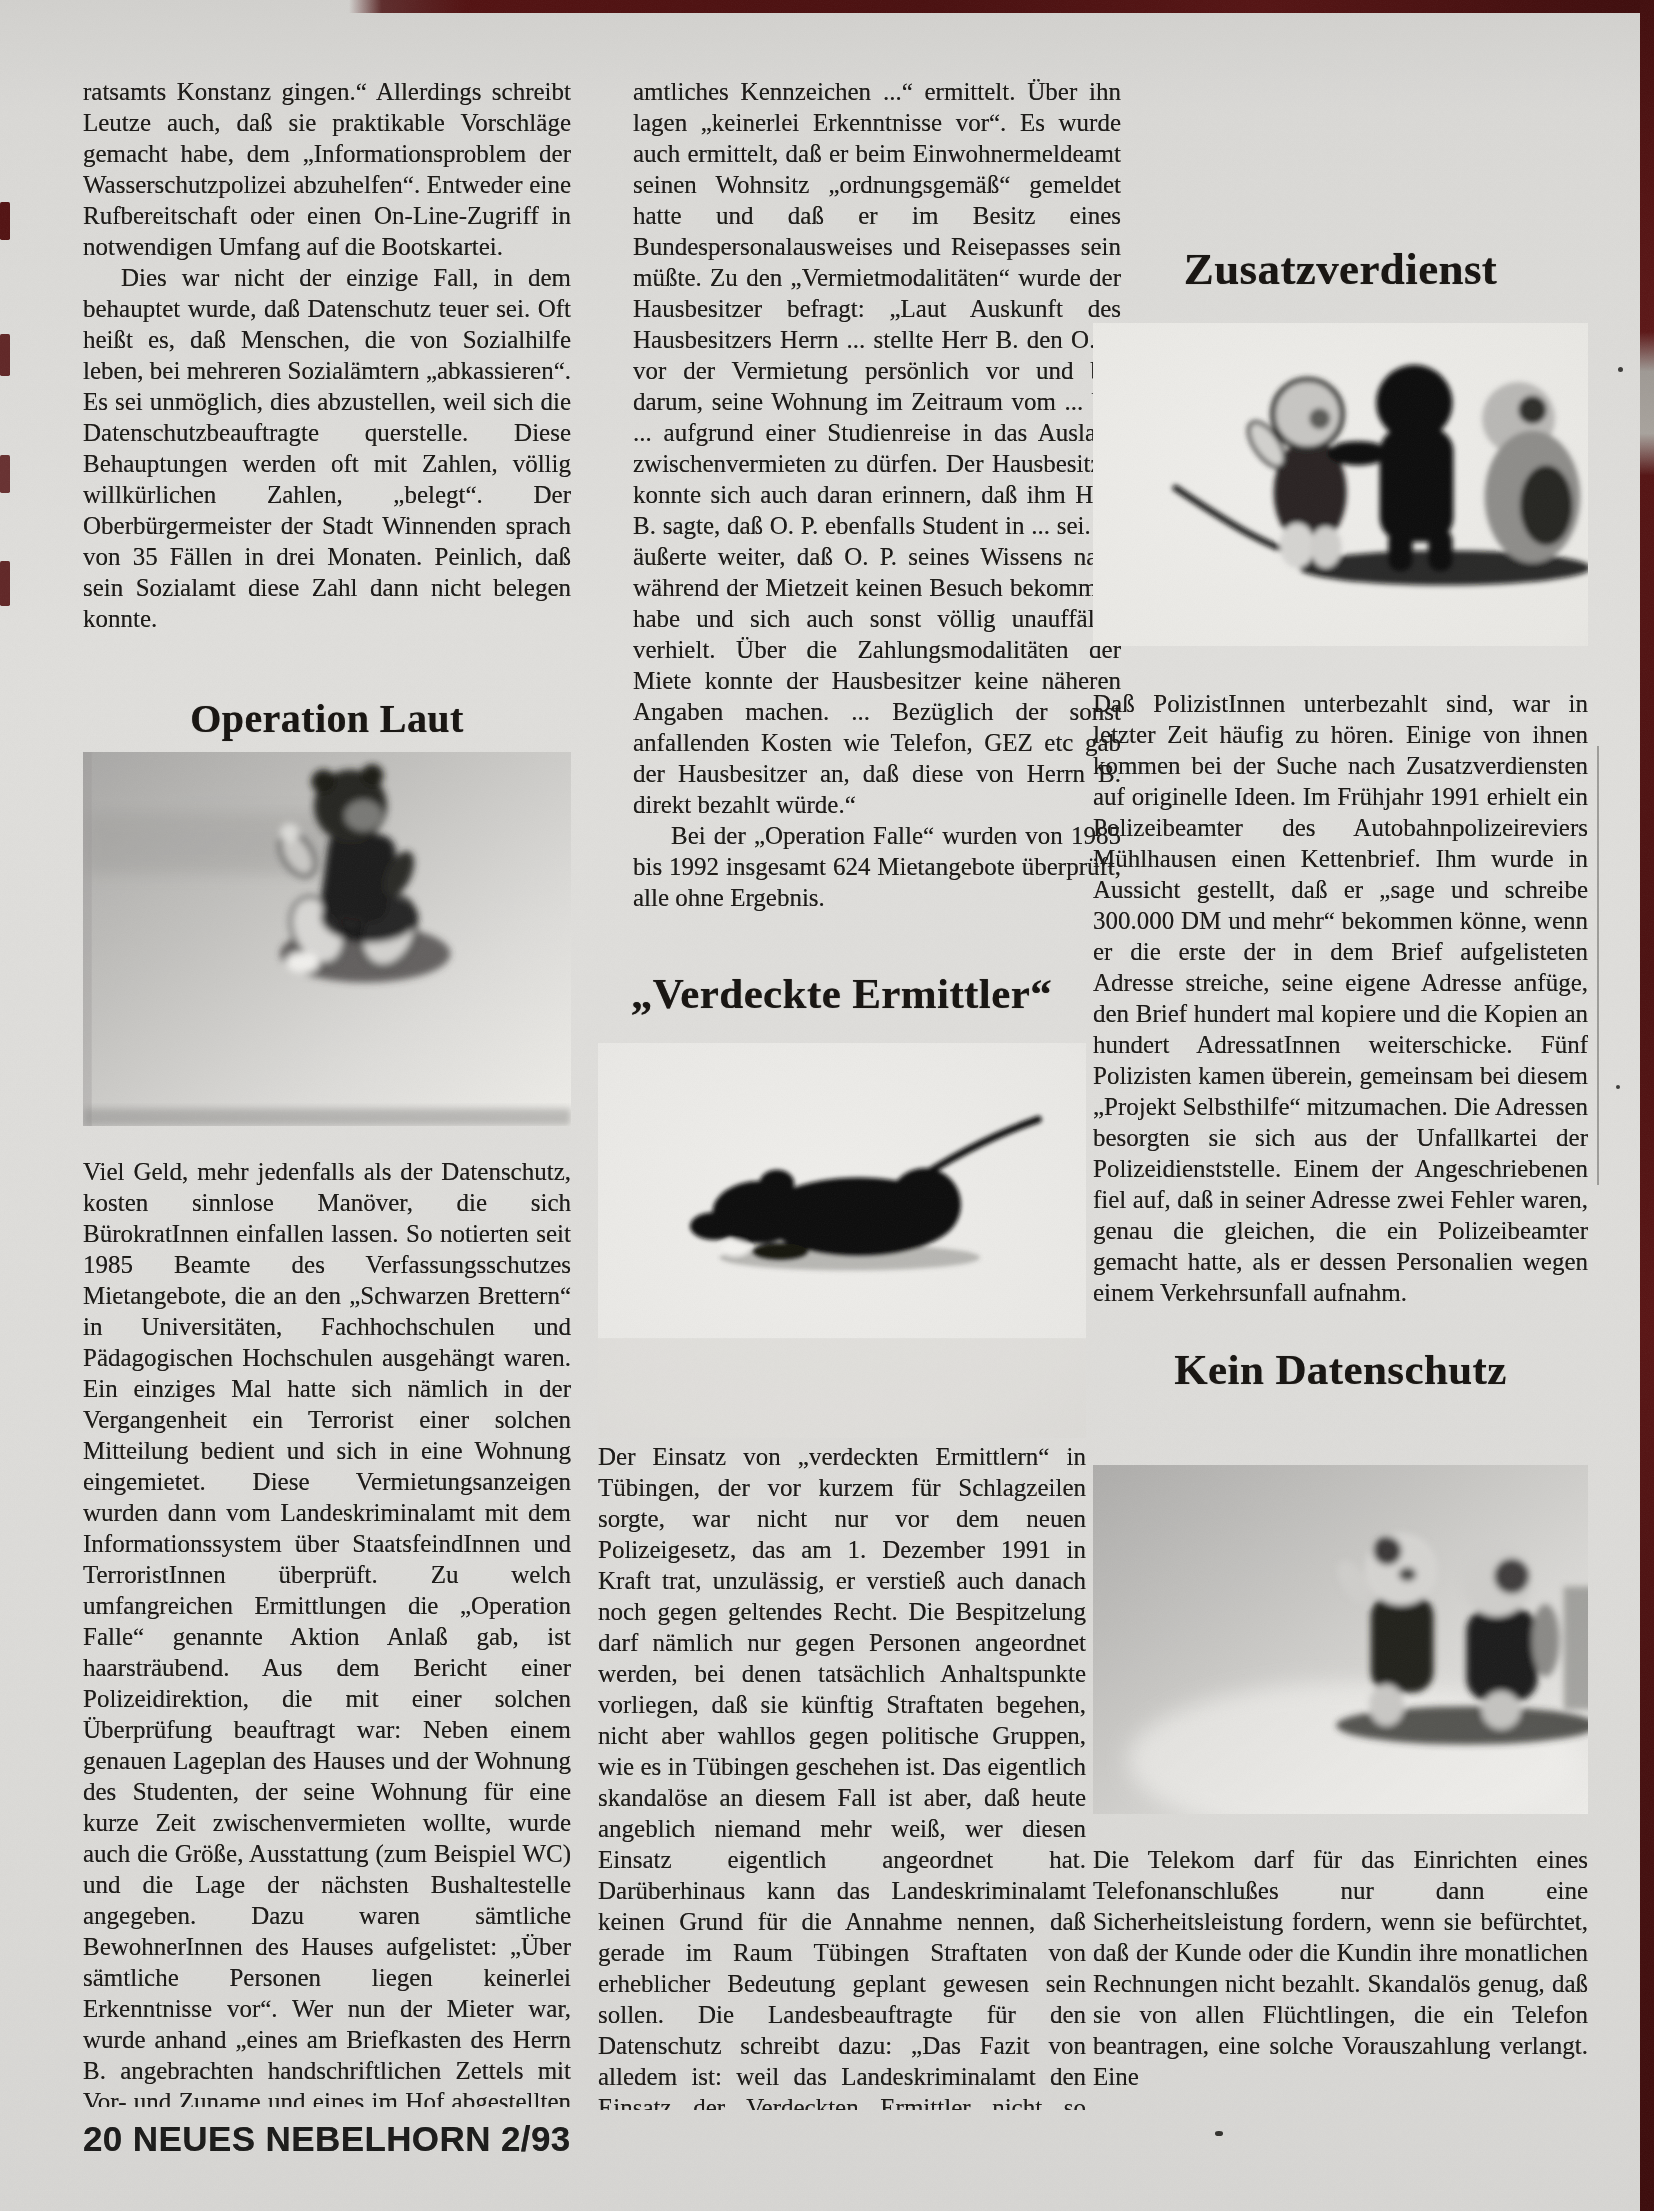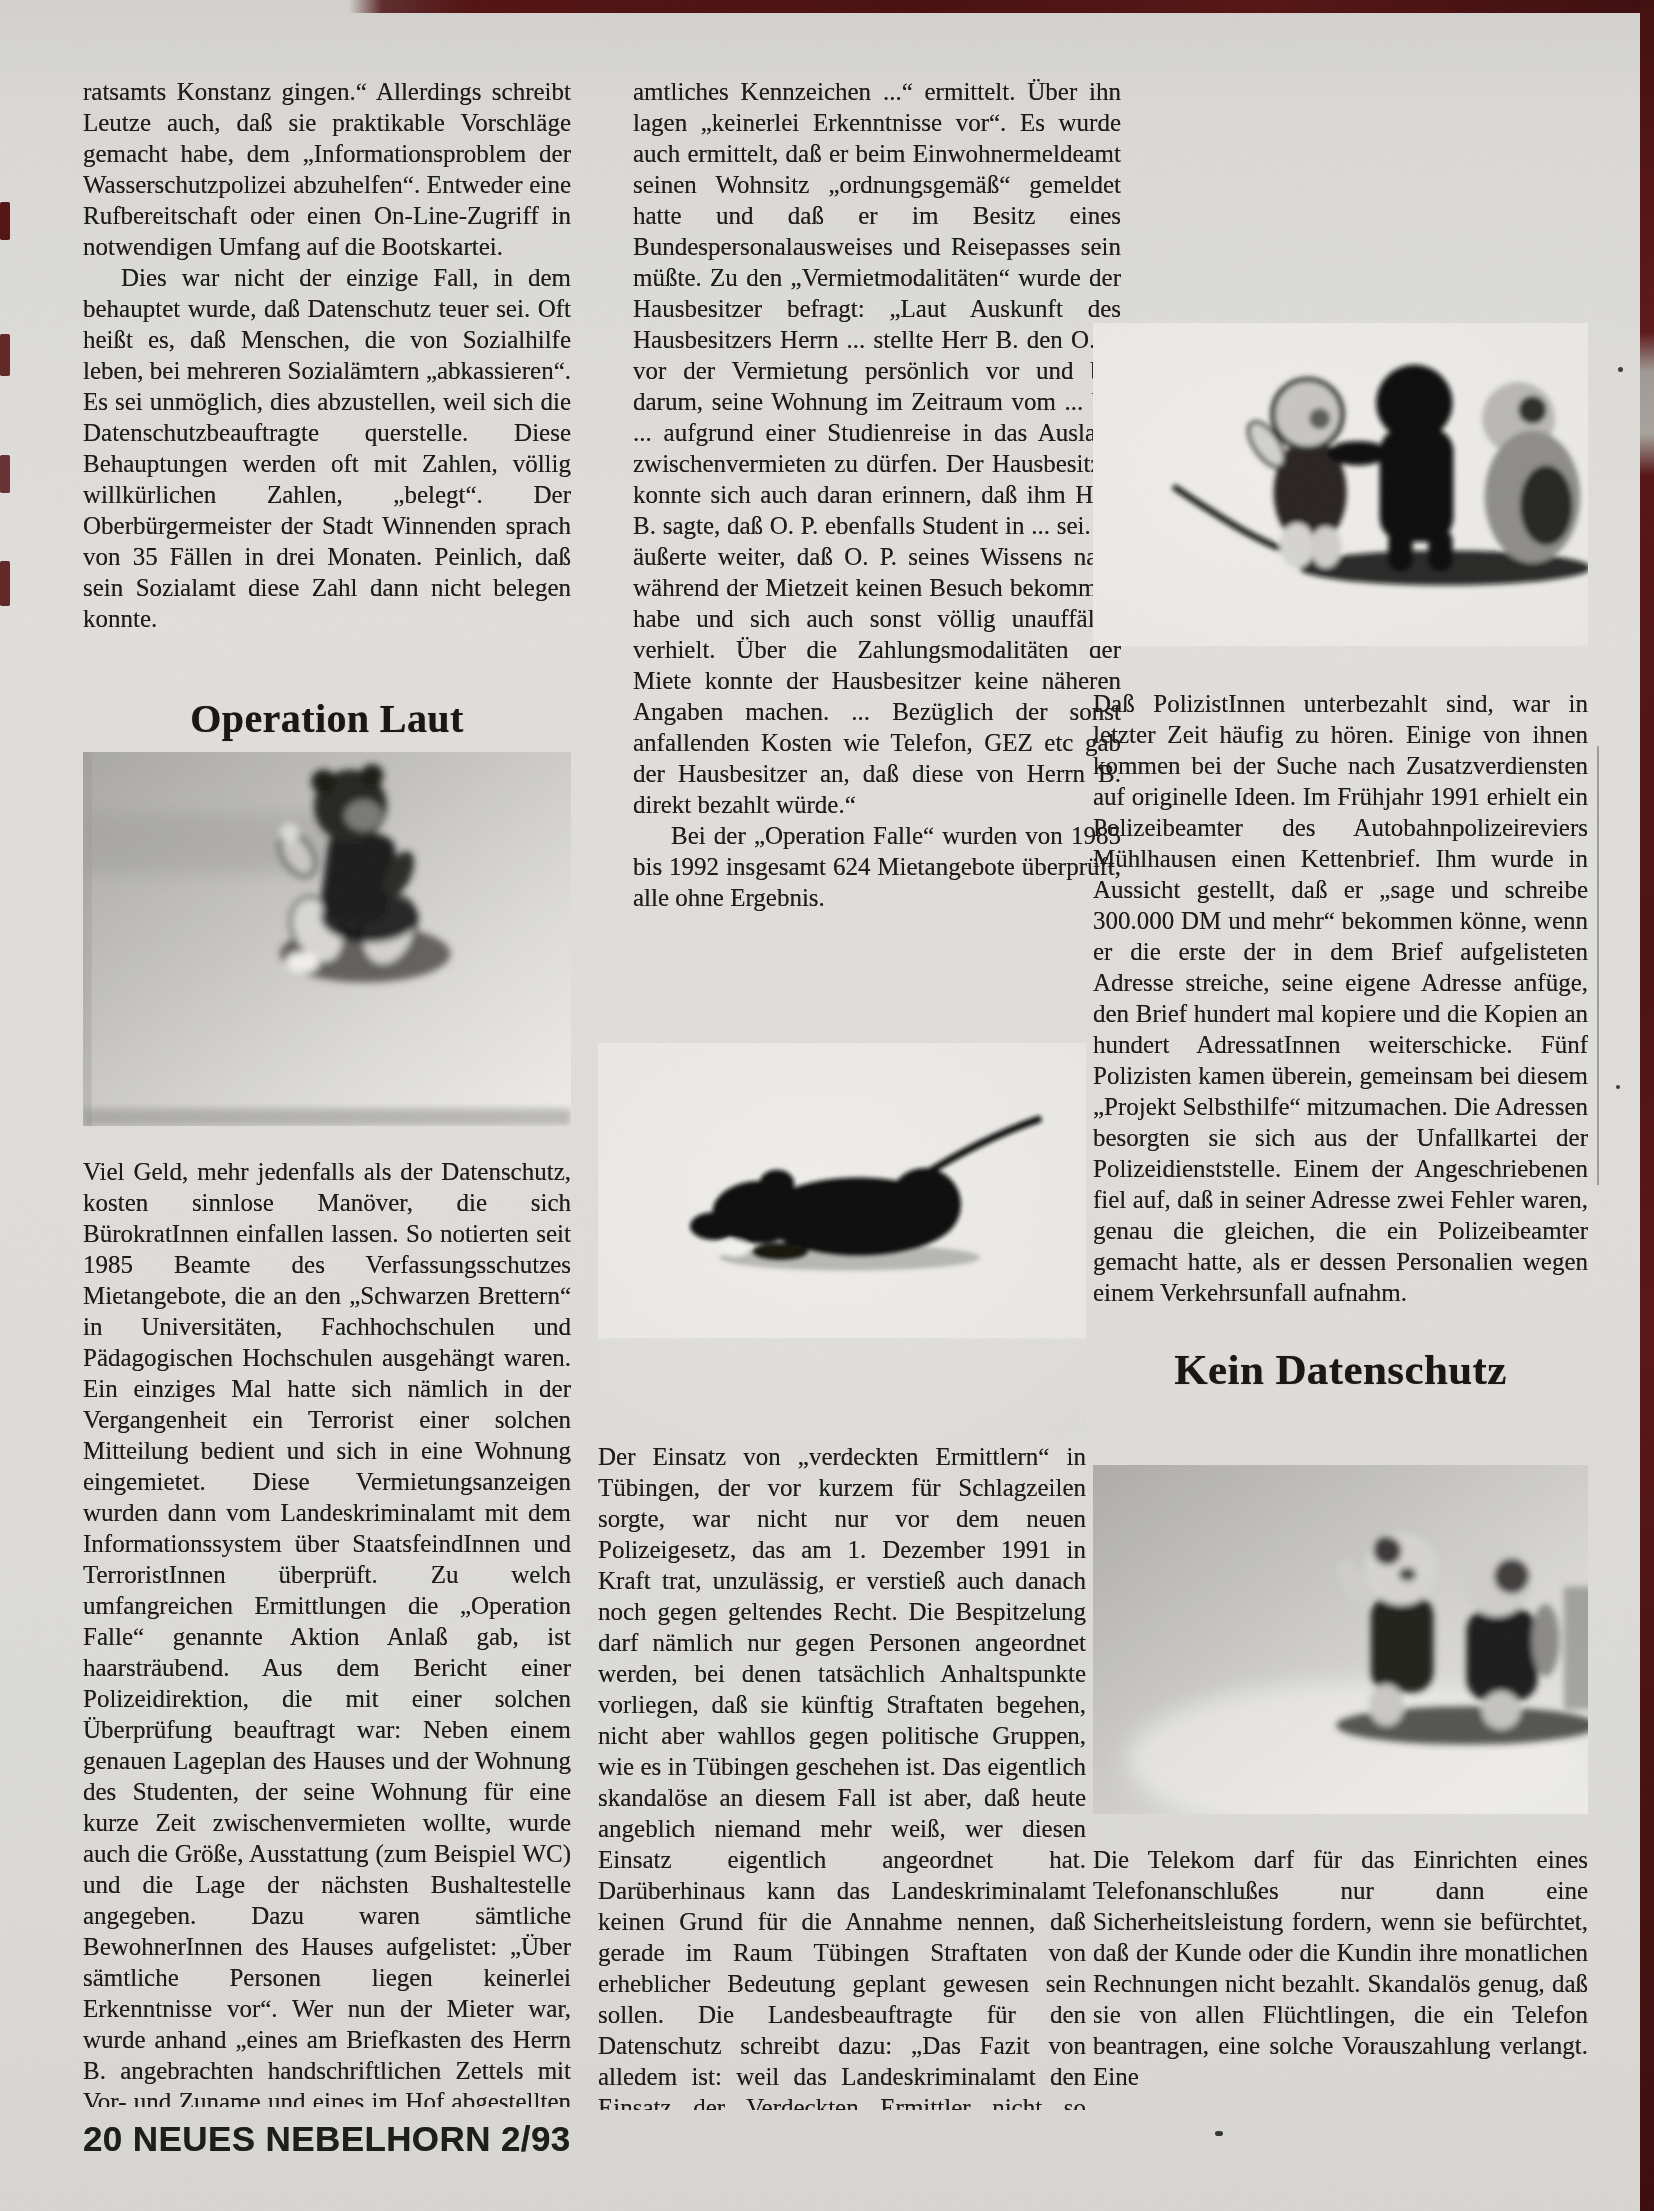--- a/index.html
+++ b/index.html
@@ -141,20 +141,21 @@
 
   <div class="flow c1-flow2">
     <p>Viel Geld, mehr jedenfalls als der Datenschutz, kosten sinnlose Manöver, die sich BürokratInnen einfallen lassen. So notierten seit 1985 Beamte des Verfassungsschutzes Mietangebote, die an den „Schwarzen Brettern“ in Universitäten, Fachhochschulen und Pädagogischen Hochschulen ausgehängt waren. Ein einziges Mal hatte sich nämlich in der Vergangenheit ein Terrorist einer solchen Mitteilung bedient und sich in eine Wohnung eingemietet. Diese Vermietungsanzeigen wurden dann vom Landeskriminalamt mit dem Informationssystem über StaatsfeindInnen und TerroristInnen überprüft. Zu welch umfangreichen Ermittlungen die „Operation Falle“ genannte Aktion Anlaß gab, ist haarsträubend. Aus dem Bericht einer Polizeidirektion, die mit einer solchen Überprüfung beauftragt war: Neben einem genauen Lageplan des Hauses und der Wohnung des Studenten, der seine Wohnung für eine kurze Zeit zwischenvermieten wollte, wurde auch die Größe, Ausstattung (zum Beispiel WC) und die Lage der nächsten Bushaltestelle angegeben. Dazu waren sämtliche BewohnerInnen des Hauses aufgelistet: „Über sämtliche Personen liegen keinerlei Erkenntnisse vor“. Wer nun der Mieter war, wurde anhand „eines am Briefkasten des Herrn B. angebrachten handschriftlichen Zettels mit Vor- und Zuname und eines im Hof abgestellten PKW Opel-Kadett, Farbe blau,</p>
   </div>
 
   <div class="flow c2-flow1">
     <p>amtliches Kennzeichen ...“ ermittelt. Über ihn lagen „keinerlei Erkenntnisse vor“. Es wurde auch ermittelt, daß er beim Einwohnermeldeamt seinen Wohnsitz „ordnungsgemäß“ gemeldet hatte und daß er im Besitz eines Bundespersonalausweises und Reisepasses sein müßte. Zu den „Vermietmodalitäten“ wurde der Hausbesitzer befragt: „Laut Auskunft des Hausbesitzers Herrn ... stellte Herr B. den O. P. vor der Vermietung persönlich vor und bat darum, seine Wohnung im Zeitraum vom ... bis ... aufgrund einer Studienreise in das Ausland zwischenvermieten zu dürfen. Der Hausbesitzer konnte sich auch daran erinnern, daß ihm Herr B. sagte, daß O. P. ebenfalls Student in ... sei. Er äußerte weiter, daß O. P. seines Wissens nach während der Mietzeit keinen Besuch bekommen habe und sich auch sonst völlig unauffällig verhielt. Über die Zahlungsmodalitäten der Miete konnte der Hausbesitzer keine näheren Angaben machen. ... Bezüglich der sonst anfallenden Kosten wie Telefon, GEZ etc gab der Hausbesitzer an, daß diese von Herrn B. direkt bezahlt würde.“</p>
     <p class="indent">Bei der „Operation Falle“ wurden von 1985 bis 1992 insgesamt 624 Mietangebote überprüft, alle ohne Ergebnis.</p>
   </div>
 
+  <h2 class="headline h-verdeckte">„Verdeckte Ermittler“</h2>
 
   <div class="photo photo2" role="img" aria-label="Blurry black-and-white photograph of a small dark dog figurine lying on a light surface">
     <svg viewBox="0 0 562 455" preserveAspectRatio="none">
       <defs>
         <radialGradient id="p2g" cx="0.45" cy="0.4" r="0.9">
           <stop offset="0" stop-color="#efeeeb"></stop>
             <stop offset="0.7" stop-color="#e9e8e5"></stop>
             <stop offset="1" stop-color="#dfdedb"></stop>
         </radialGradient>
         <filter id="p2b" x="-30%" y="-30%" width="160%" height="160%">
@@ -175,20 +176,21 @@
         <ellipse cx="210" cy="240" rx="32" ry="10" fill="#121211"></ellipse>
       </g>
     </svg>
   </div>
 
   <div class="flow c2-flow2">
     <p>Der Einsatz von „verdeckten Ermittlern“ in Tübingen, der vor kurzem für Schlagzeilen sorgte, war nicht nur vor dem neuen Polizeigesetz, das am 1. Dezember 1991 in Kraft trat, unzulässig, er verstieß auch danach noch gegen geltendes Recht. Die Bespitzelung darf nämlich nur gegen Personen angeordnet werden, bei denen tatsächlich Anhaltspunkte vorliegen, daß sie künftig Straftaten begehen, nicht aber wahllos gegen politische Gruppen, wie es in Tübingen geschehen ist. Das eigentlich skandalöse an diesem Fall ist aber, daß heute angeblich niemand mehr weiß, wer diesen Einsatz eigentlich angeordnet hat. Darüberhinaus kann das Landeskriminalamt keinen Grund für die Annahme nennen, daß gerade im Raum Tübingen Straftaten von erheblicher Bedeutung geplant gewesen sein sollen. Die Landesbeauftragte für den Datenschutz schreibt dazu: „Das Fazit von alledem ist: weil das Landeskriminalamt den Einsatz der Verdeckten Ermittler nicht so angeord-</p>
   </div>
 
 
+  <h2 class="headline h-zusatz">Zusatzverdienst</h2>
 
   <div class="photo photo3" role="img" aria-label="Blurry black-and-white photograph of three dark doll figurines standing in a group, one with a long thin tail">
     <svg viewBox="0 0 570 372" preserveAspectRatio="none">
       <defs>
         <radialGradient id="p3g" cx="0.4" cy="0.45" r="1">
           <stop offset="0" stop-color="#efeeeb"></stop>
             <stop offset="0.75" stop-color="#e9e8e4"></stop>
             <stop offset="1" stop-color="#e1e0dc"></stop>
         </radialGradient>
         <filter id="p3b" x="-30%" y="-30%" width="160%" height="160%">

